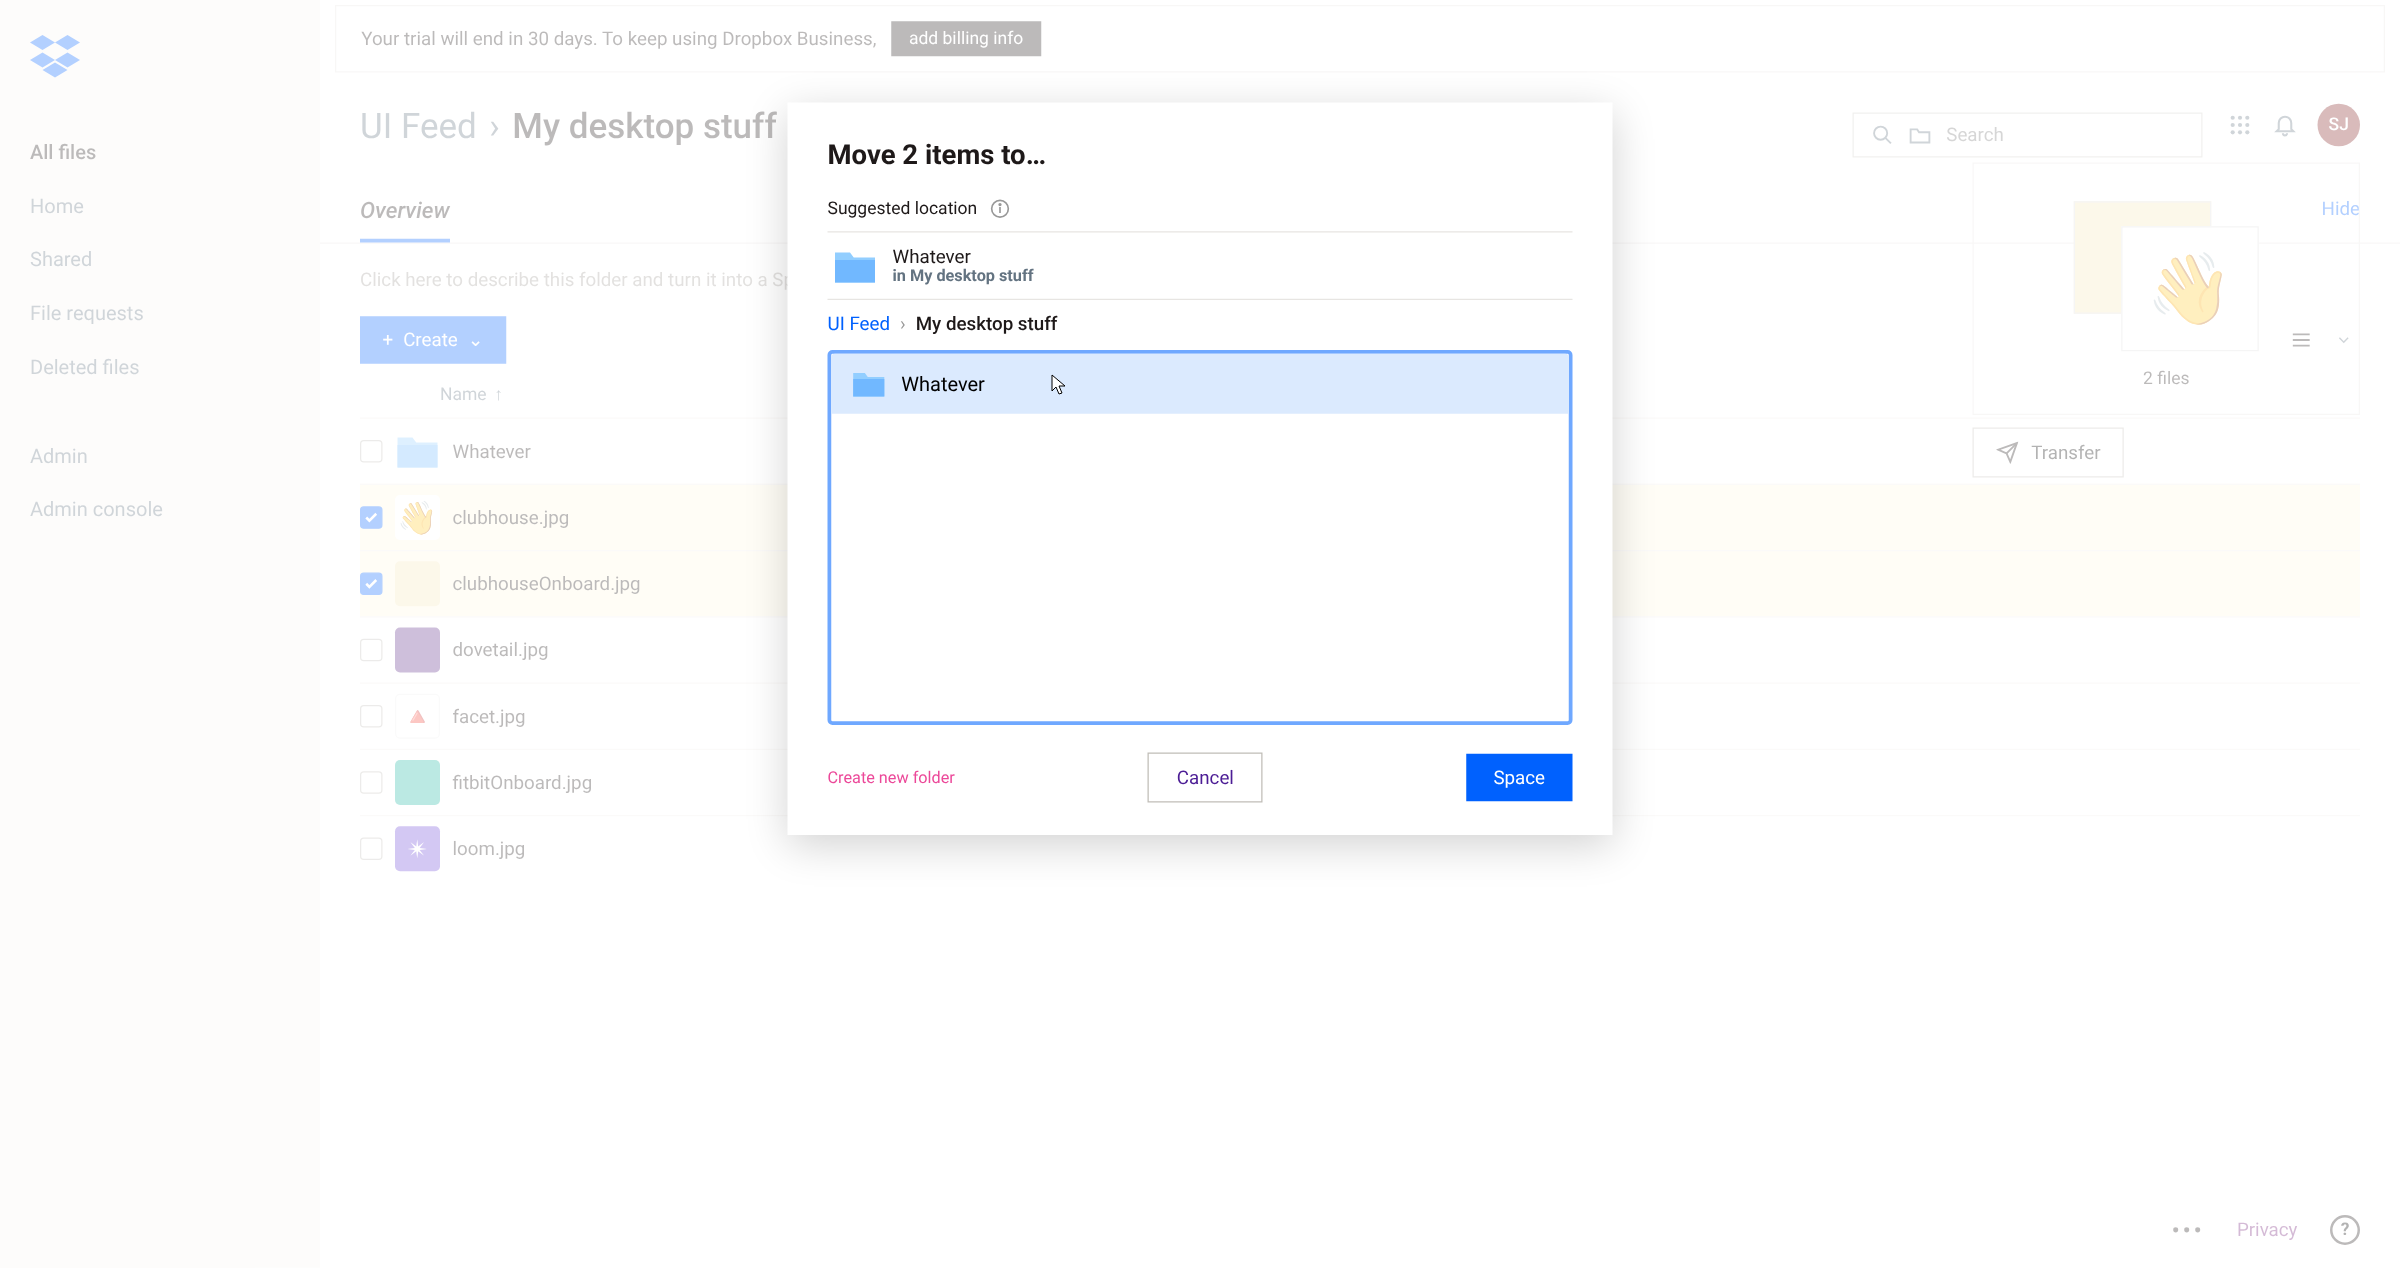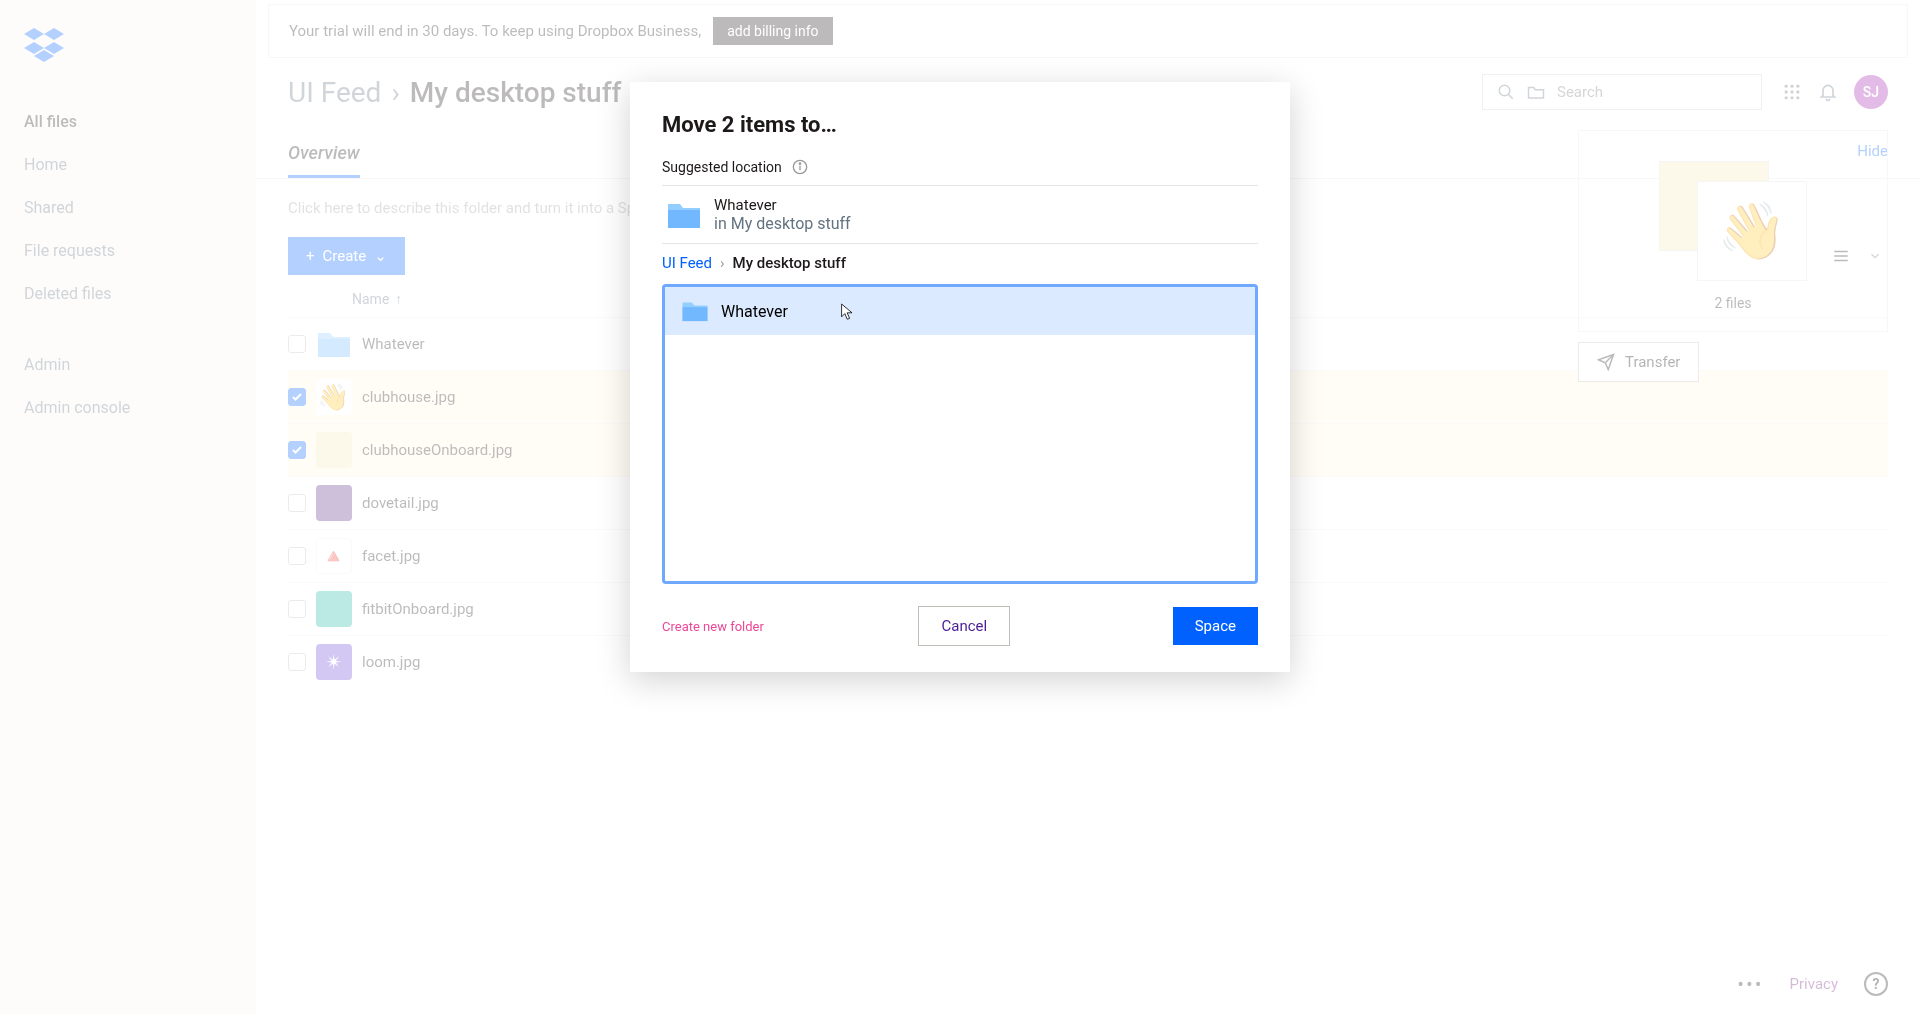--- a/index.html
+++ b/index.html
@@ -12,24 +12,24 @@
     .nav-section { margin-top: 28px; }
     
     .main { position: absolute; left: 256px; right: 0; top: 0; height: 100%; }
     
     .banner { margin: 4px 12px 0 12px; border: 1px solid #e7e5e2; padding: 12px 20px; display: flex; align-items: center; gap: 12px; color: #1e1919; font-size: 15px; }
     .banner-btn { background: #1e1919; color: #fff; border: none; padding: 6px 14px; font-size: 14px; cursor: pointer; }
     
     .header-row { display: flex; align-items: center; padding: 16px 32px 8px 32px; }
     .breadcrumb { font-size: 28px; color: #637381; display: flex; align-items: center; gap: 10px; }
     .breadcrumb .current { color: #1e1919; font-weight: 500; }
-    .search-wrap { margin-left: auto; display: flex; align-items: center; gap: 12px; border: 1px solid #d0cdc7; padding: 8px 14px; width: 280px; }
+    .search-wrap { margin-left: auto; display: flex; align-items: center; gap: 12px; border: 1px solid #d0cdc7; padding: 8px 14px; width: 280px; margin-top: 16px; }
     .search-wrap input { border: none; outline: none; font-size: 15px; flex: 1; }
     .header-icons { display: flex; align-items: center; gap: 16px; margin-left: 20px; }
-    .avatar { width: 34px; height: 34px; border-radius: 50%; background: #a21caf; color: #fff; display: flex; align-items: center; justify-content: center; font-size: 14px; font-weight: 500; }
+    .avatar { width: 34px; height: 34px; border-radius: 50%; background: #7f1d1d; color: #fff; display: flex; align-items: center; justify-content: center; font-size: 14px; font-weight: 500; }
     
     .tabs { padding: 12px 32px 0 32px; border-bottom: 1px solid #e7e5e2; display: flex; }
     .tab { padding: 12px 0; font-size: 18px; color: #1e1919; border-bottom: 3px solid #0061fe; font-weight: 500; font-style: italic; }
     .hide-link { margin-left: auto; color: #0061fe; font-size: 15px; cursor: pointer; padding: 12px 0; }
     
     .desc-row { padding: 20px 32px; color: #a09c96; font-size: 15px; }
     
     .toolbar { padding: 0 32px; display: flex; align-items: center; gap: 10px; }
     .create-btn { background: #0061fe; color: #fff; border: none; padding: 10px 18px; font-size: 15px; display: flex; align-items: center; gap: 8px; cursor: pointer; }
     .view-toggle { margin-left: auto; display: flex; align-items: center; gap: 6px; }
@@ -55,21 +55,21 @@
     .transfer-btn { margin-top: 10px; border: 1px solid #c0bdb7; background: #fff; padding: 10px 18px; font-size: 15px; display: inline-flex; align-items: center; gap: 10px; cursor: pointer; }
     
     .modal-overlay { position: absolute; inset: 0; background: rgba(255,255,255,0.7); display: flex; align-items: flex-start; justify-content: center; padding-top: 82px; }
     .modal { width: 660px; background: #fff; box-shadow: 0 8px 32px rgba(0,0,0,0.18); padding: 30px 32px 26px 32px; }
     .modal-title { font-size: 22px; color: #1e1919; margin-bottom: 22px; }
     .suggested-row { display: flex; align-items: center; gap: 10px; font-size: 14px; color: #1e1919; margin-bottom: 10px; }
     .suggested-item { display: flex; align-items: center; gap: 12px; padding: 10px 4px; border-top: 1px solid #e7e5e2; }
     .sg-folder-icon { width: 36px; height: 30px; }
     .sg-text { display: flex; flex-direction: column; }
     .sg-name { font-size: 15px; color: #1e1919; }
-    .sg-path { font-size: 16px; color: #637381; }
+    .sg-path { font-size: 13px; color: #637381; font-weight: bold; }
     .modal-crumb { display: flex; align-items: center; gap: 8px; font-size: 15px; padding: 10px 0; border-top: 1px solid #e7e5e2; }
     .modal-crumb .link { color: #0061fe; cursor: pointer; }
     .modal-crumb .chev { color: #999; }
     .modal-crumb .cur { color: #1e1919; font-weight: 500; }
     .folder-browser { border: 3px solid #6fa8ff; border-radius: 4px; min-height: 300px; margin-top: 2px; }
     .browser-row { display: flex; align-items: center; gap: 12px; padding: 12px 16px; background: #dbeafe; border-radius: 3px 3px 0 0; cursor: pointer; }
     .browser-row .small-folder { width: 28px; height: 24px; }
     .cursor { width: 18px; height: 18px; margin-left: 40px; }
     .modal-footer { display: flex; align-items: center; margin-top: 22px; }
     .create-folder-link { color: #ec4899; font-size: 13px; cursor: pointer; }

